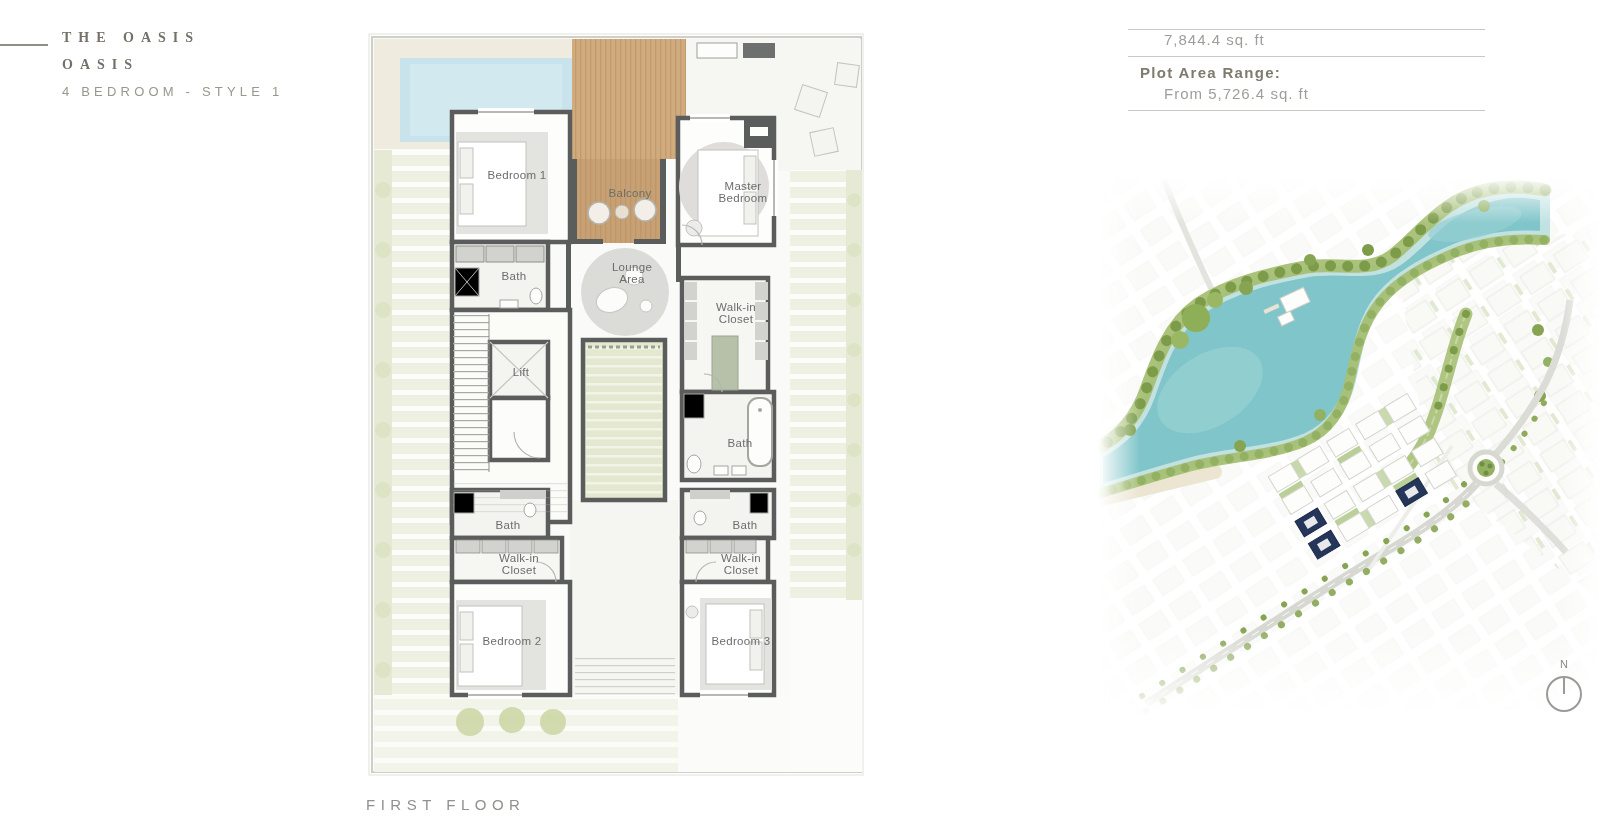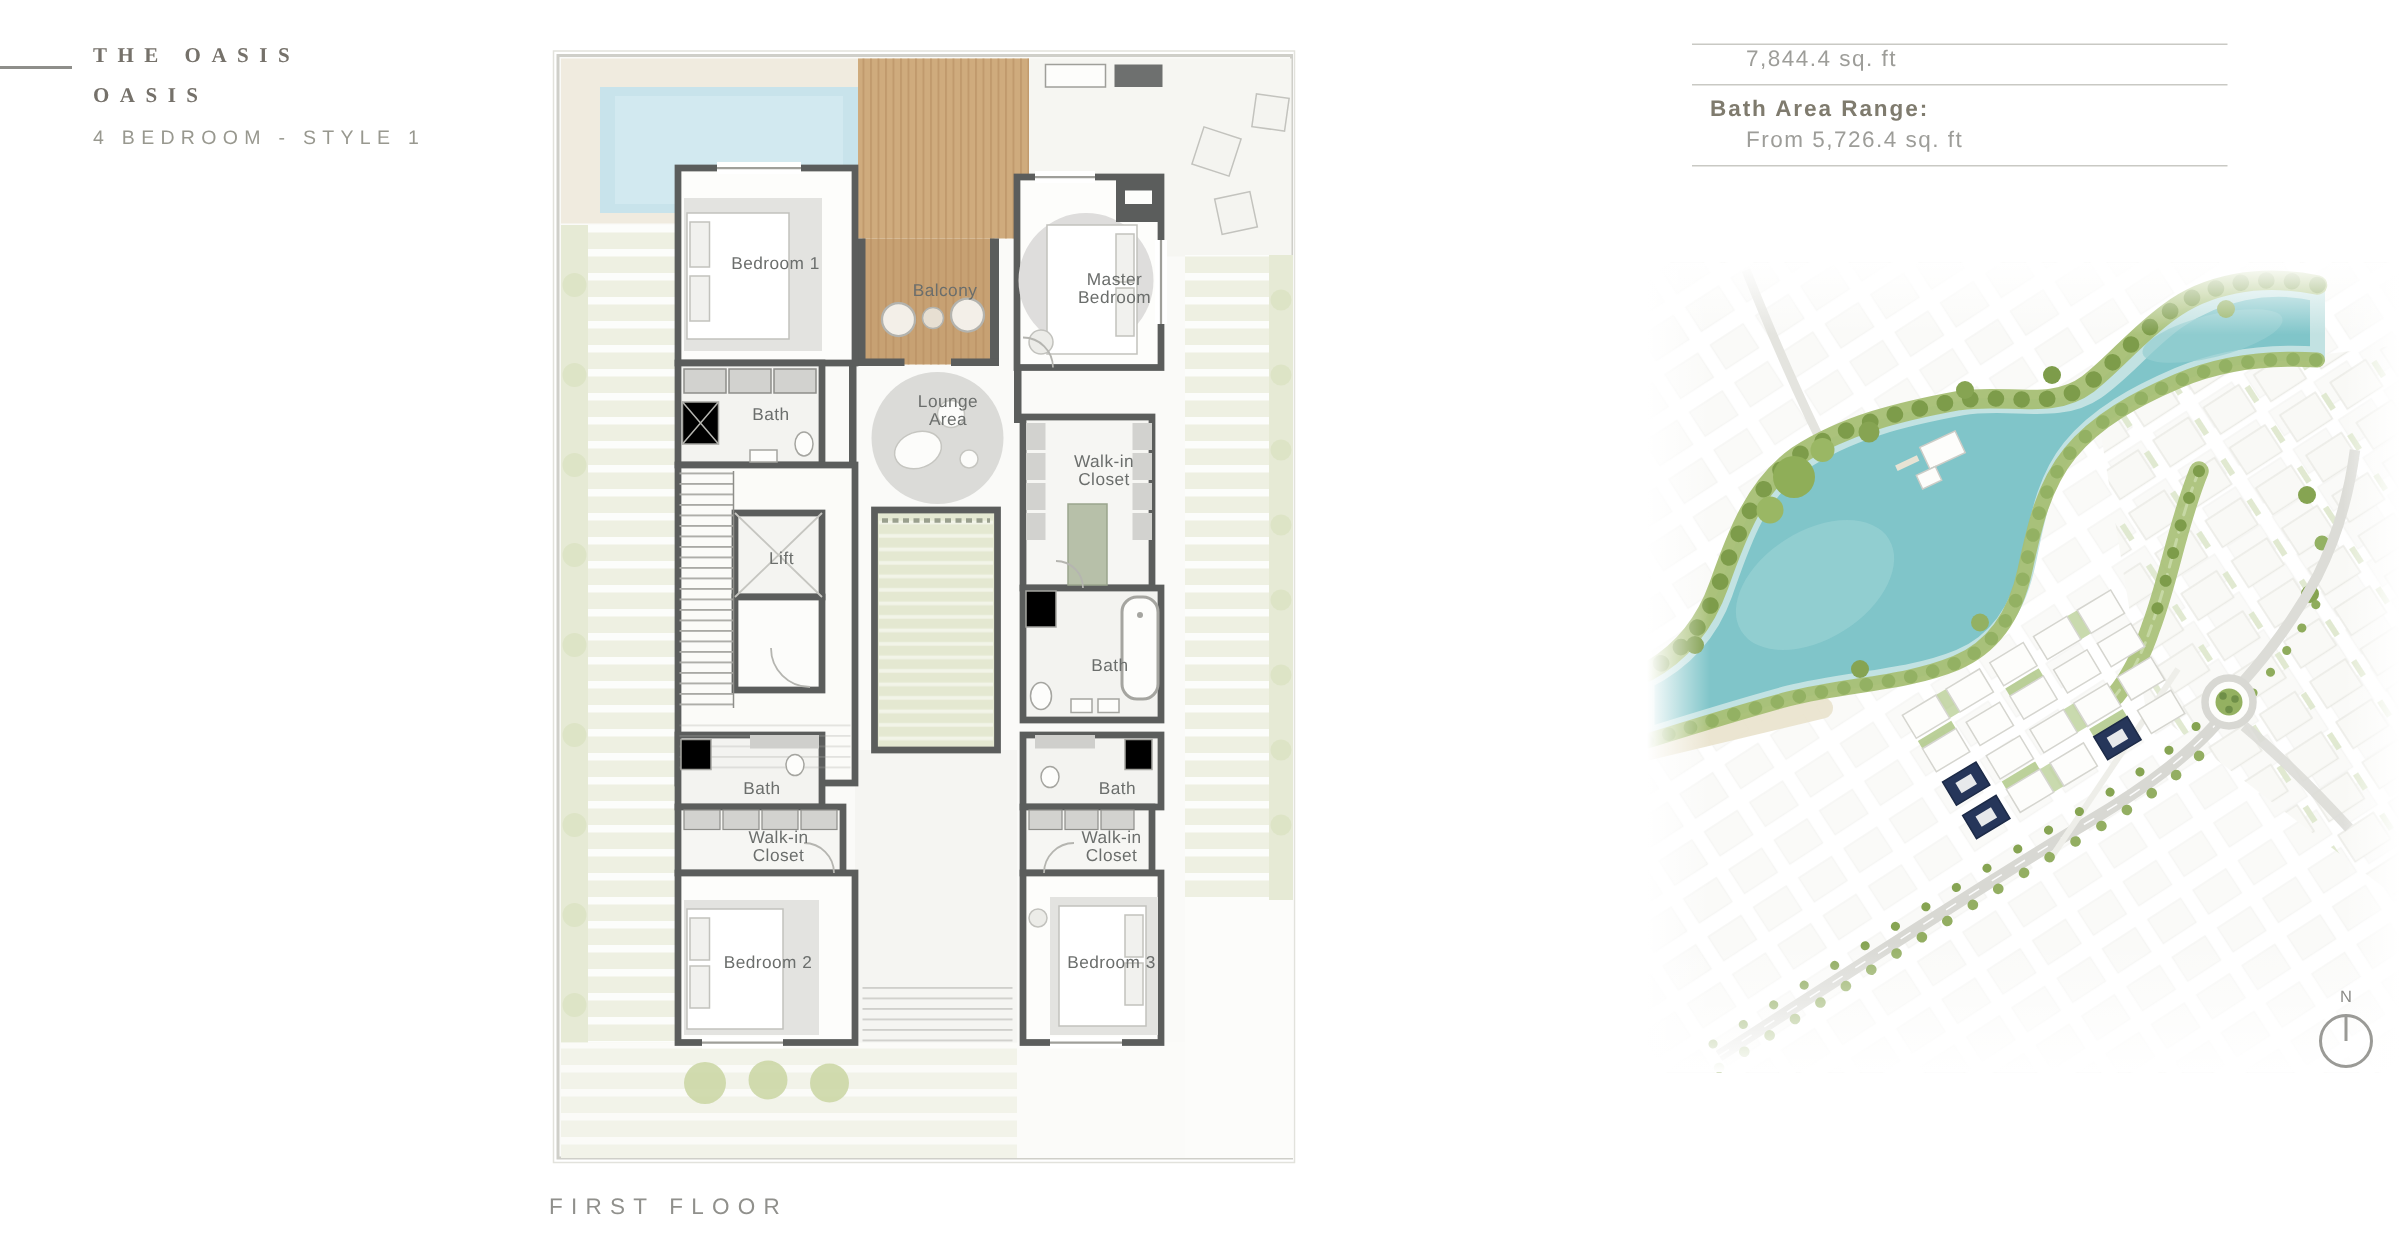--- a/index.html
+++ b/index.html
@@ -38,21 +38,21 @@
   <div>THE OASIS</div>
   <div>OASIS</div>
 </div>
 <div class="abs subtitle">4 BEDROOM - STYLE 1</div>
 
 <div class="abs area-panel">
   <div class="rule"></div>
   <div class="ap-value">7,844.4 sq. ft</div>
   <div class="ap-gap"></div>
   <div class="rule"></div>
-  <div class="ap-label">Bath Area Range:</div>
+  <div class="ap-label">Plot Area Range:</div>
   <div class="ap-value">From 5,726.4 sq. ft</div>
   <div class="ap-gap"></div>
   <div class="rule"></div>
 </div>
 
 <svg class="abs" style="left:368px;top:33px;width:500px;height:744px" viewBox="368 33 500 744">
   <defs>
     <pattern id="hstripe" patternUnits="userSpaceOnUse" width="10" height="16">
       <rect x="0" y="6" width="10" height="5" fill="#ffffff" opacity="0.85"></rect>
     </pattern>

